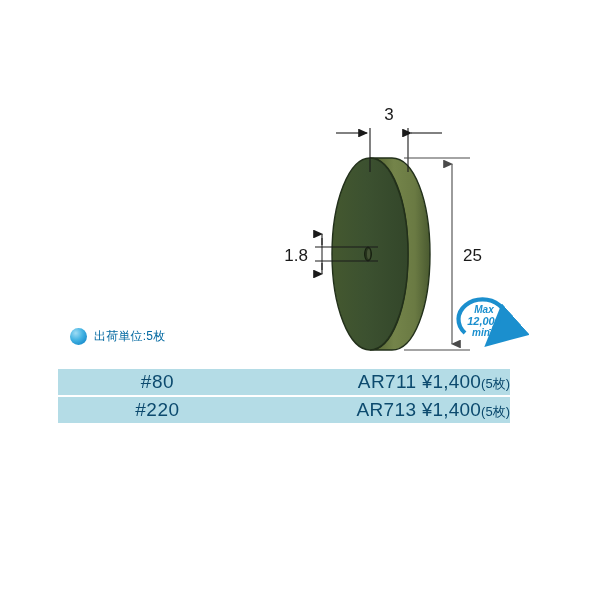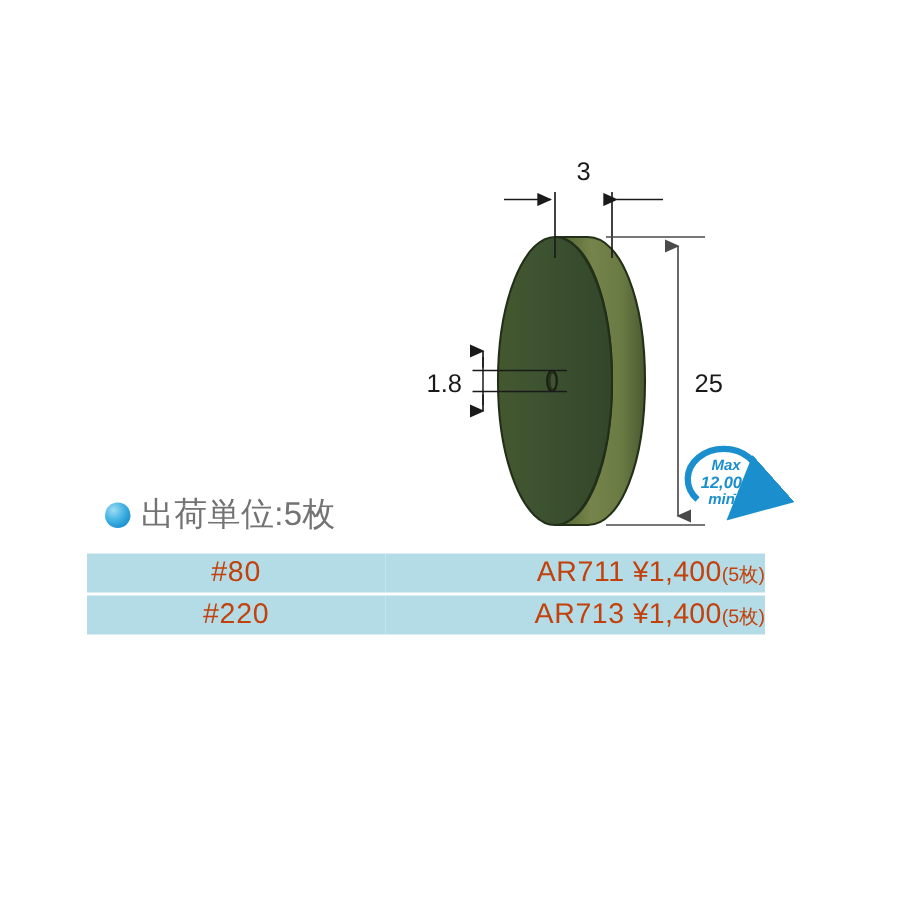--- a/index.html
+++ b/index.html
@@ -51,43 +51,43 @@
     gap: 7px;
   }
   #ship-bullet {
     width: 17px;
     height: 17px;
     border-radius: 50%;
     background: radial-gradient(circle at 34% 30%, #9fdcf4 0%, #45b4e3 42%, #1b8fce 78%, #1577ad 100%);
     flex: none;
   }
   #ship-label {
-    font-size: 22px;
-    color: #737373;
+    font-size: 12px;
+    color: #0369a1;
     letter-spacing: 0.2px;
     white-space: nowrap;
   }
 
   
   #product-table {
     position: absolute;
     left: 58px;
     top: 367px;
     width: 452px;
     border-collapse: separate;
     border-spacing: 0 2px;
   }
   #product-table tr.row-a td { background: #b4dce6; }
   #product-table tr.row-b td { background: #f8f4d2; }
 
   #product-table td {
     height: 26px;
     padding: 0;
     vertical-align: middle;
-    color: #c2410c;
+    color: #0c4a6e;
   }
   td.grit-cell {
     width: 44%;
     text-align: center;
     font-size: 19px;
     letter-spacing: 0.5px;
   }
   td.code-cell {
     width: 56%;
     text-align: right;

